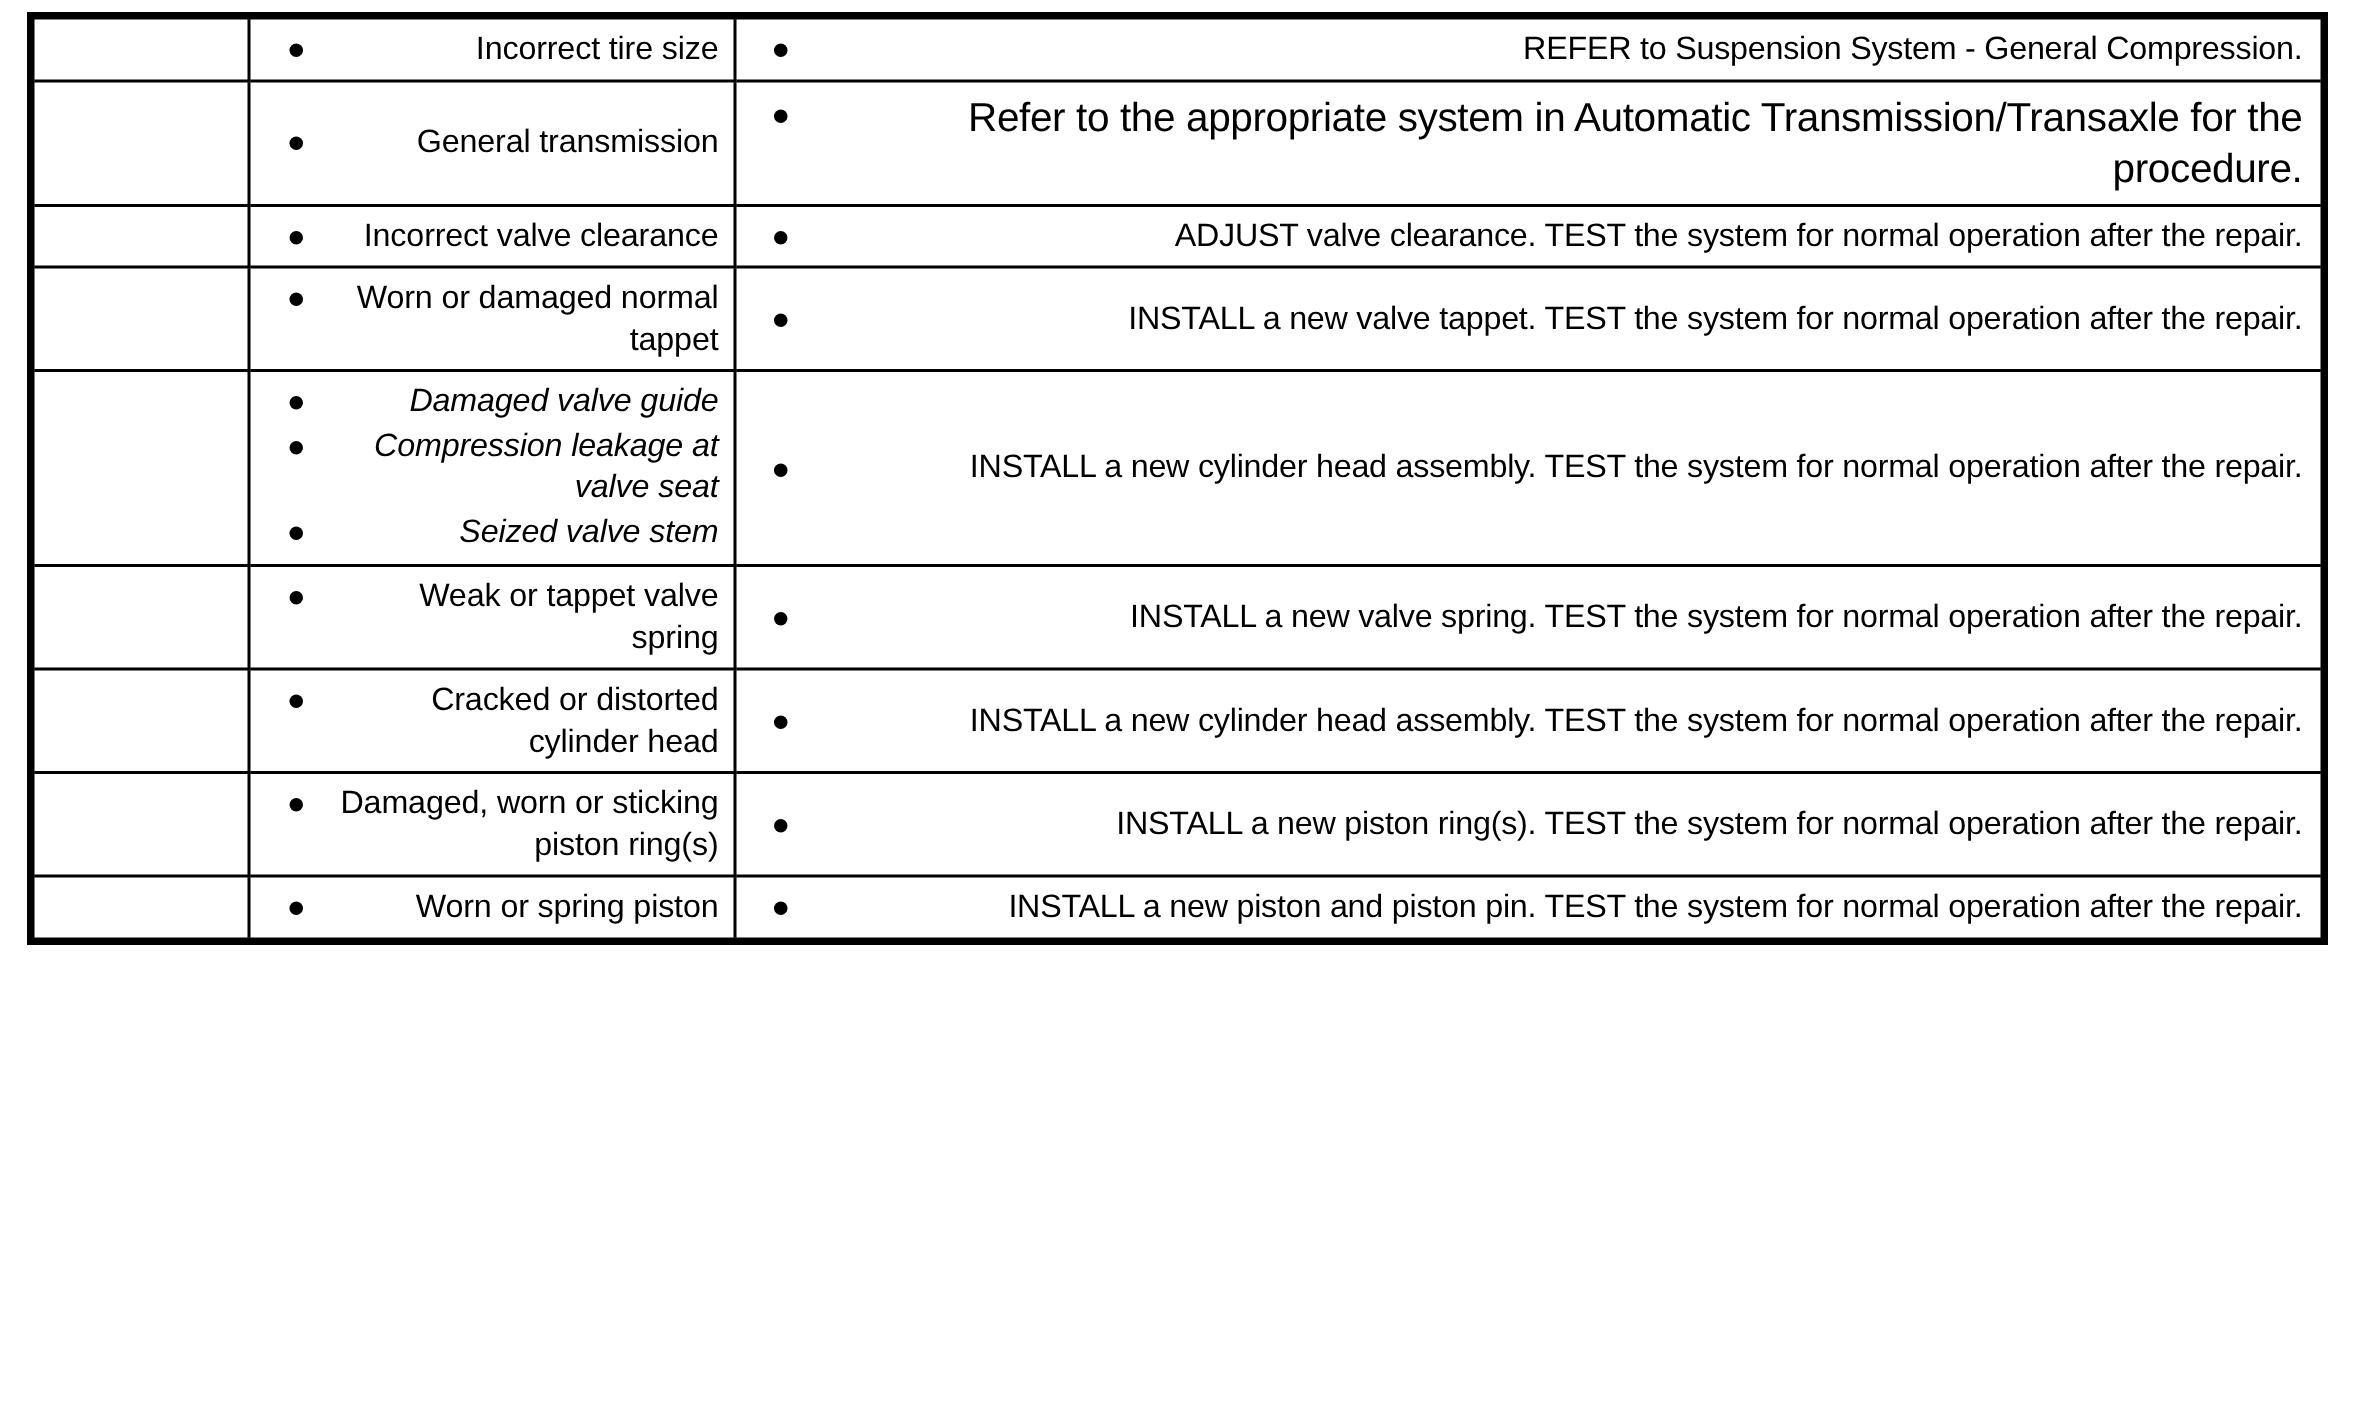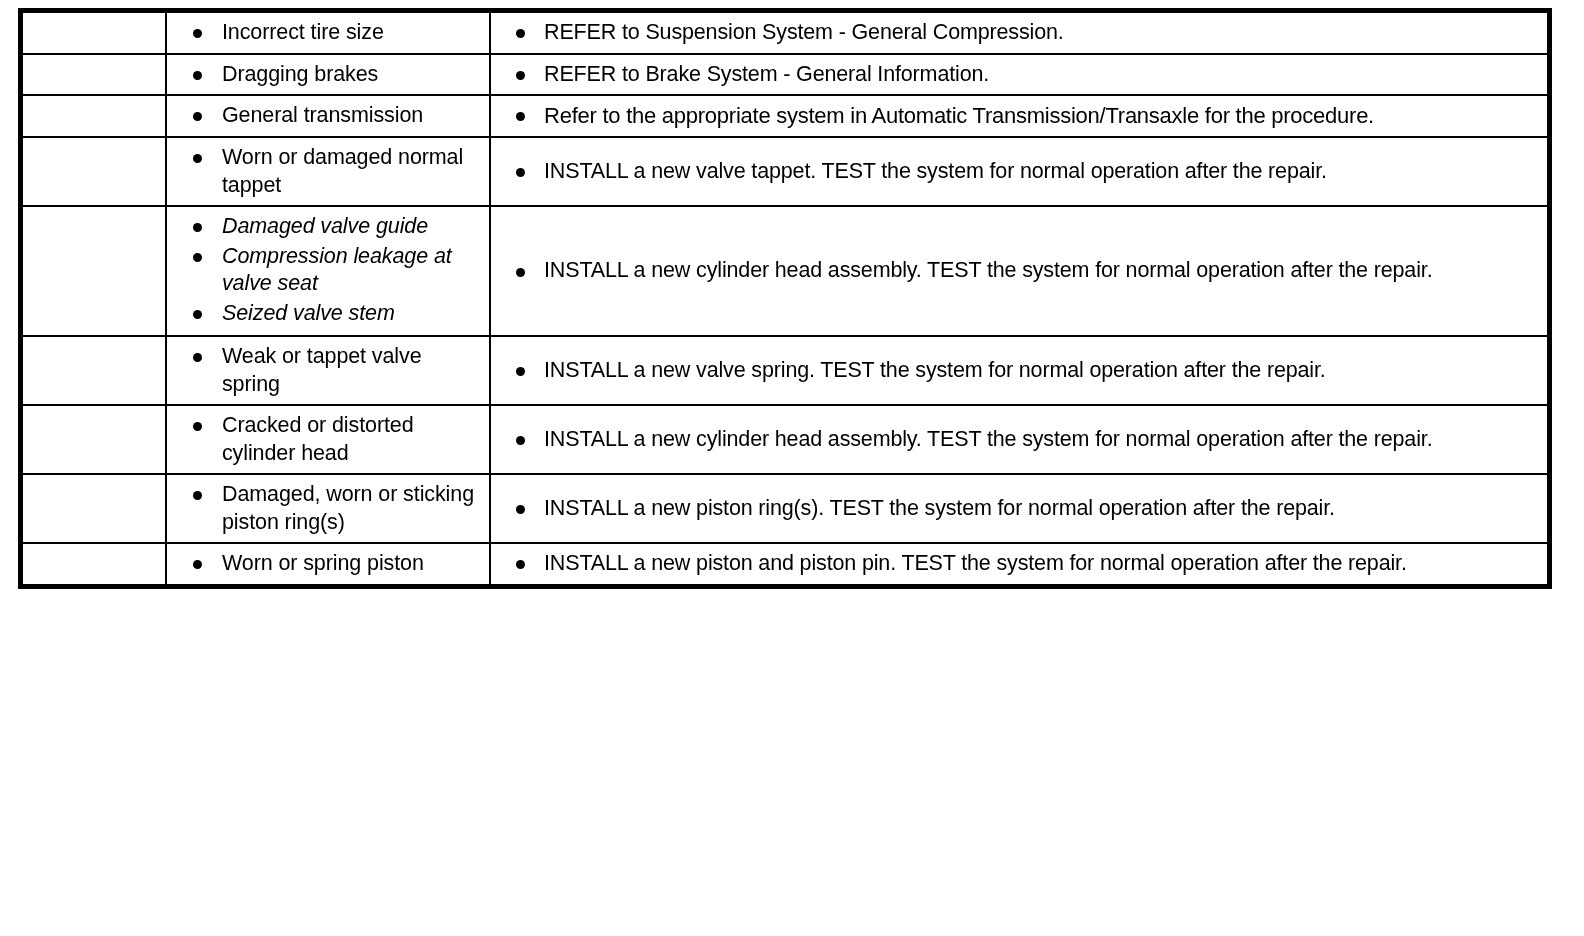--- a/index.html
+++ b/index.html
@@ -25,20 +25,21 @@
   
   table.diag-table {
     position: absolute;
     left: 18px;
     top: 8px;
     width: 1534px;
     border-collapse: collapse;
     table-layout: fixed;
     border: 5px solid #000000;
     background: #ffffff;
+    text-align: right;
   }
 
   table.diag-table col.col-cause   { width: 145px; }
   table.diag-table col.col-source  { width: 323px; }
   table.diag-table col.col-action  { width: 1056px; }
 
   table.diag-table td {
     border: 2px solid #000000;
     vertical-align: middle;
     padding: 0;
@@ -96,21 +97,21 @@
     left: 25px;
     top: 0.47em;
     width: 9px;
     height: 9px;
     border-radius: 50%;
     background: #000000;
   }
 
   
   td.cell-action.condensed ul.bullets > li {
-    font-size: 22px;
+    font-size: 27px;
     letter-spacing: -0.25px;
   }
 
   
   td.cell-source.multi ul.bullets > li {
     padding-bottom: 2px;
     font-style: italic;
   }
 
   .txt { display: block; }
@@ -148,50 +149,50 @@
           </td>
         </tr>
         <tr>
           <td class="cell-blank">
             <span class="txt"></span>
           </td>
           <td class="cell-source">
             <ul class="bullets">
               <li>
                 <span class="bullet-dot"></span>
-                <span class="txt">Dragging brakes</span>
-              </li>
-            </ul>
-          </td>
-          <td class="cell-action">
-            <ul class="bullets">
-              <li>
-                <span class="bullet-dot"></span>
-                <span class="txt">REFER to Brake System - General Information.</span>
-              </li>
-            </ul>
-          </td>
-        </tr>
-        <tr>
-          <td class="cell-blank">
-            <span class="txt"></span>
-          </td>
-          <td class="cell-source">
-            <ul class="bullets">
-              <li>
-                <span class="bullet-dot"></span>
                 <span class="txt">General transmission</span>
               </li>
             </ul>
           </td>
           <td class="cell-action condensed">
             <ul class="bullets">
               <li>
                 <span class="bullet-dot"></span>
                 <span class="txt">Refer to the appropriate system  in Automatic Transmission/Transaxle  for the  procedure.</span>
+              </li>
+            </ul>
+          </td>
+        </tr>
+        <tr>
+          <td class="cell-blank">
+            <span class="txt"></span>
+          </td>
+          <td class="cell-source">
+            <ul class="bullets">
+              <li>
+                <span class="bullet-dot"></span>
+                <span class="txt">Incorrect valve clearance</span>
+              </li>
+            </ul>
+          </td>
+          <td class="cell-action">
+            <ul class="bullets">
+              <li>
+                <span class="bullet-dot"></span>
+                <span class="txt">ADJUST valve clearance. TEST the system for normal operation after the repair.</span>
               </li>
             </ul>
           </td>
         </tr>
         <tr>
           <td class="cell-blank">
             <span class="txt"></span>
           </td>
           <td class="cell-source">
             <ul class="bullets">

